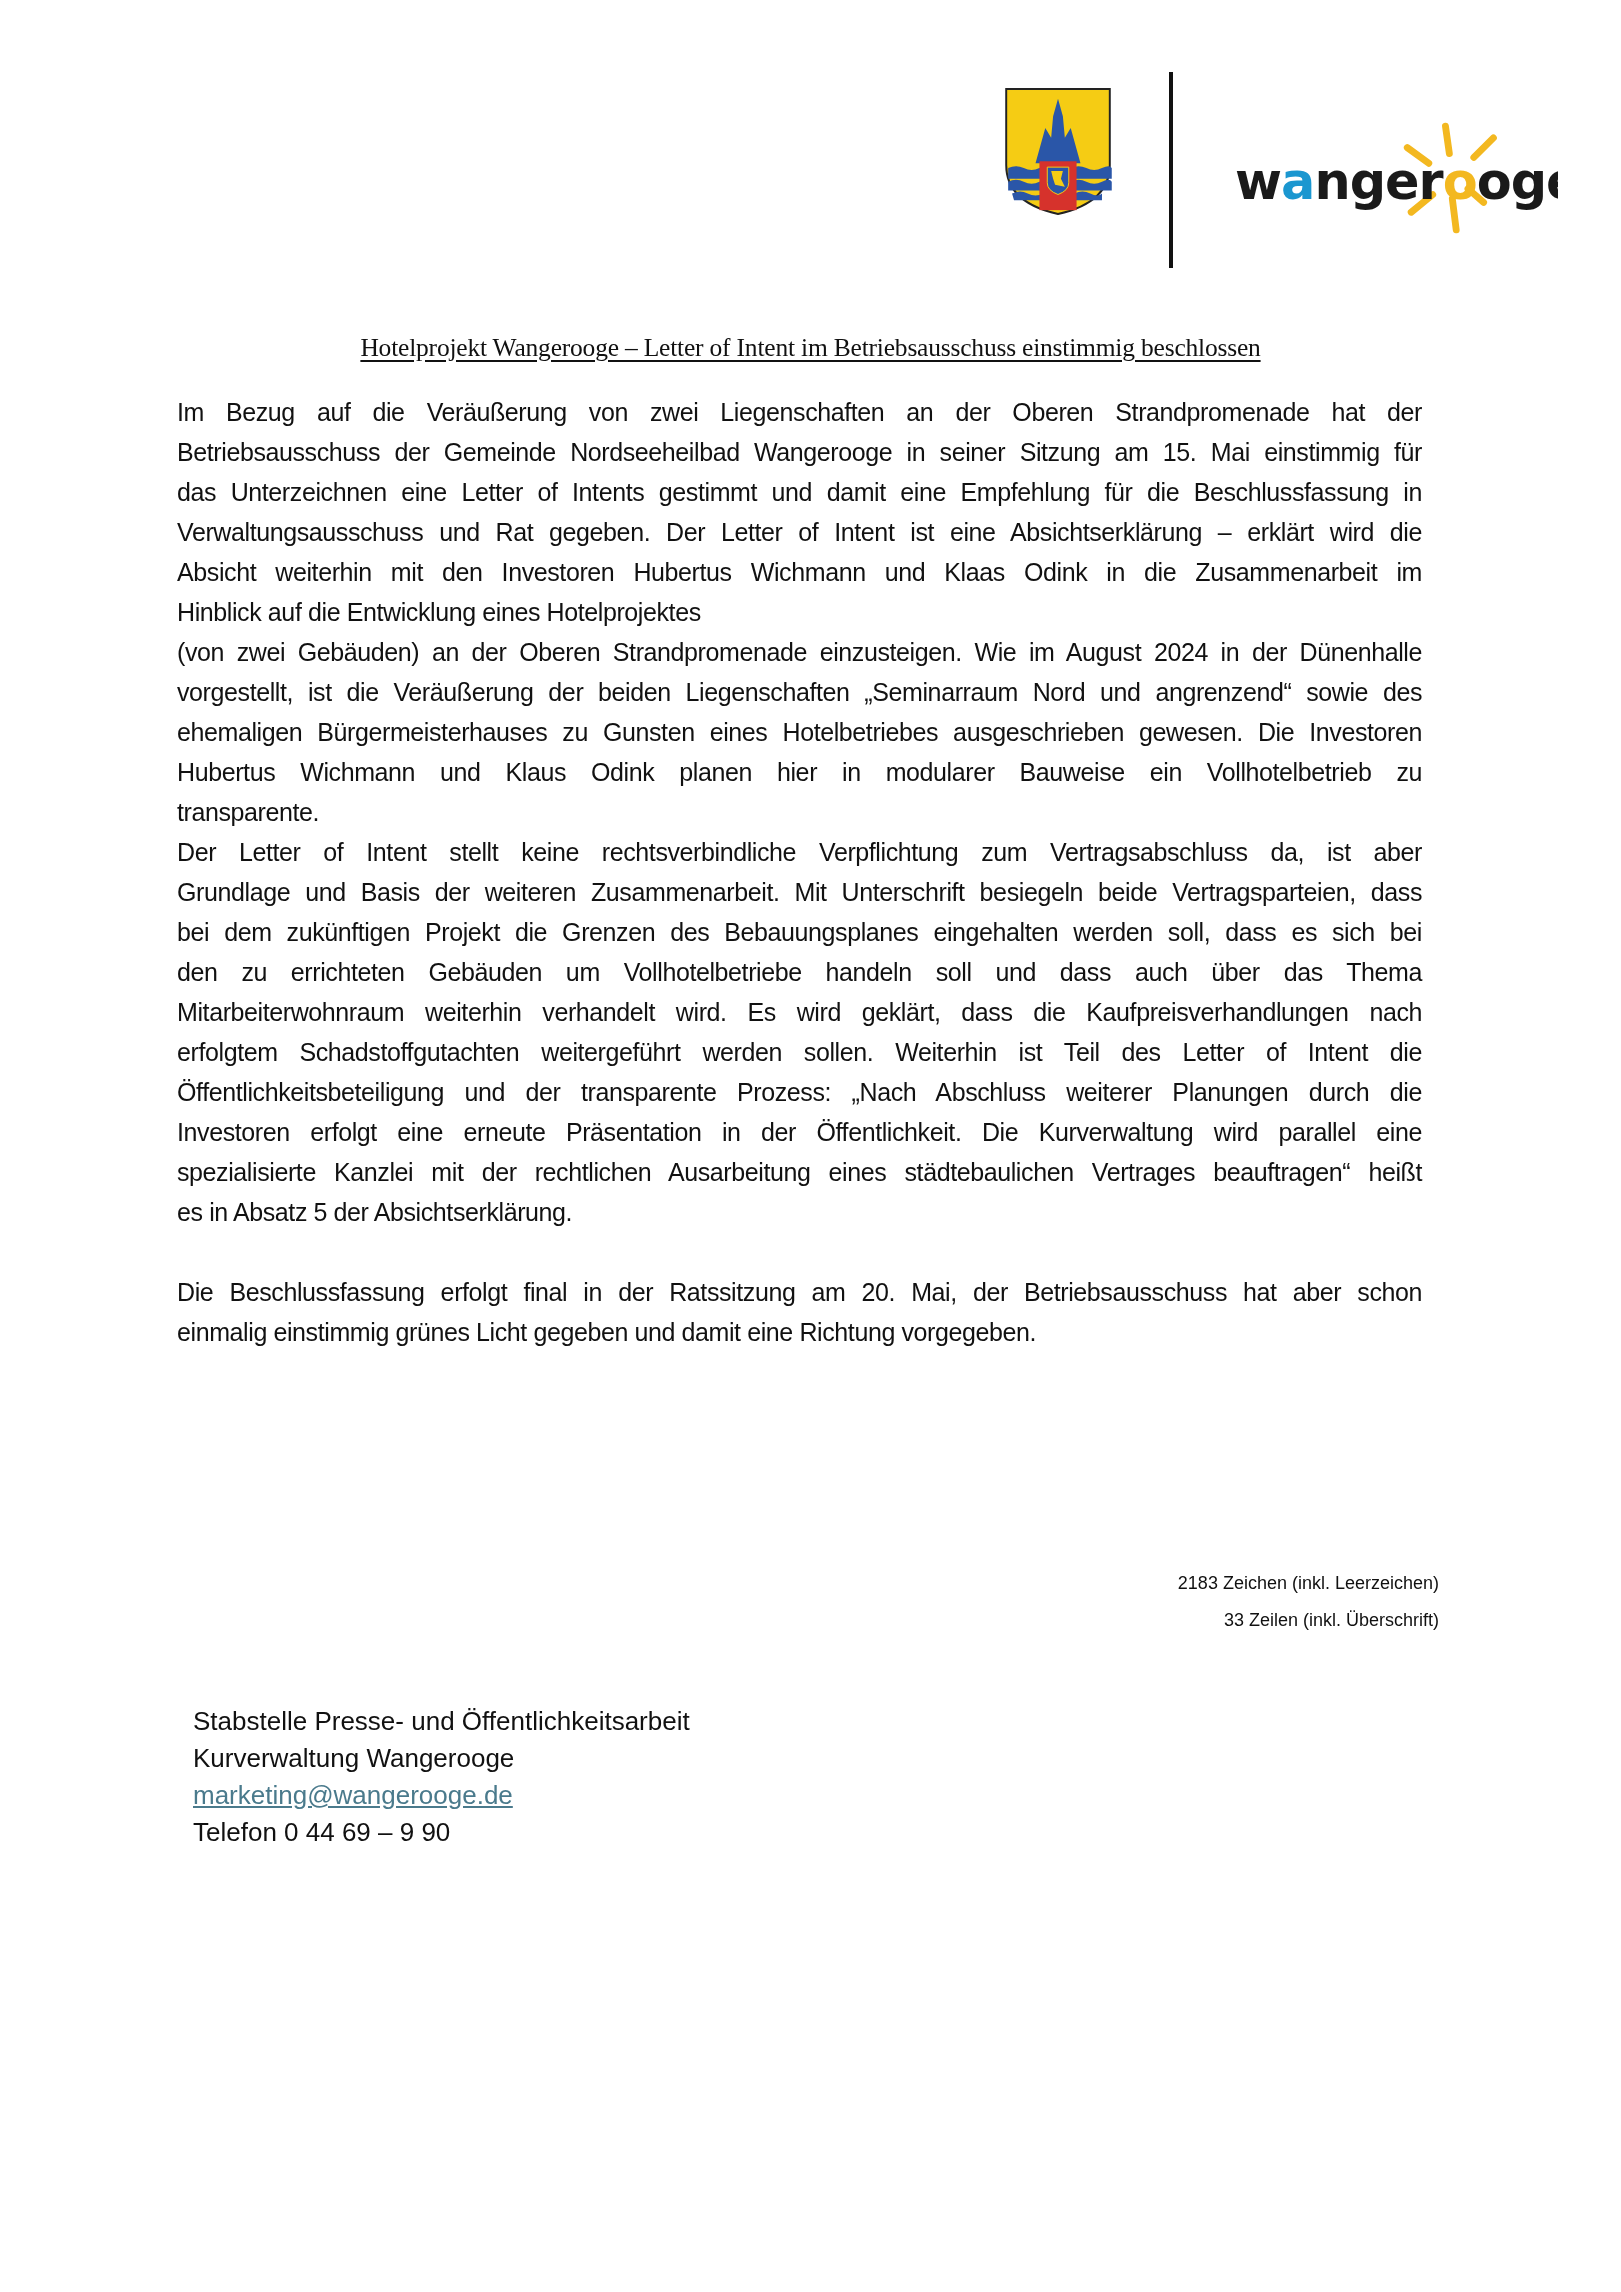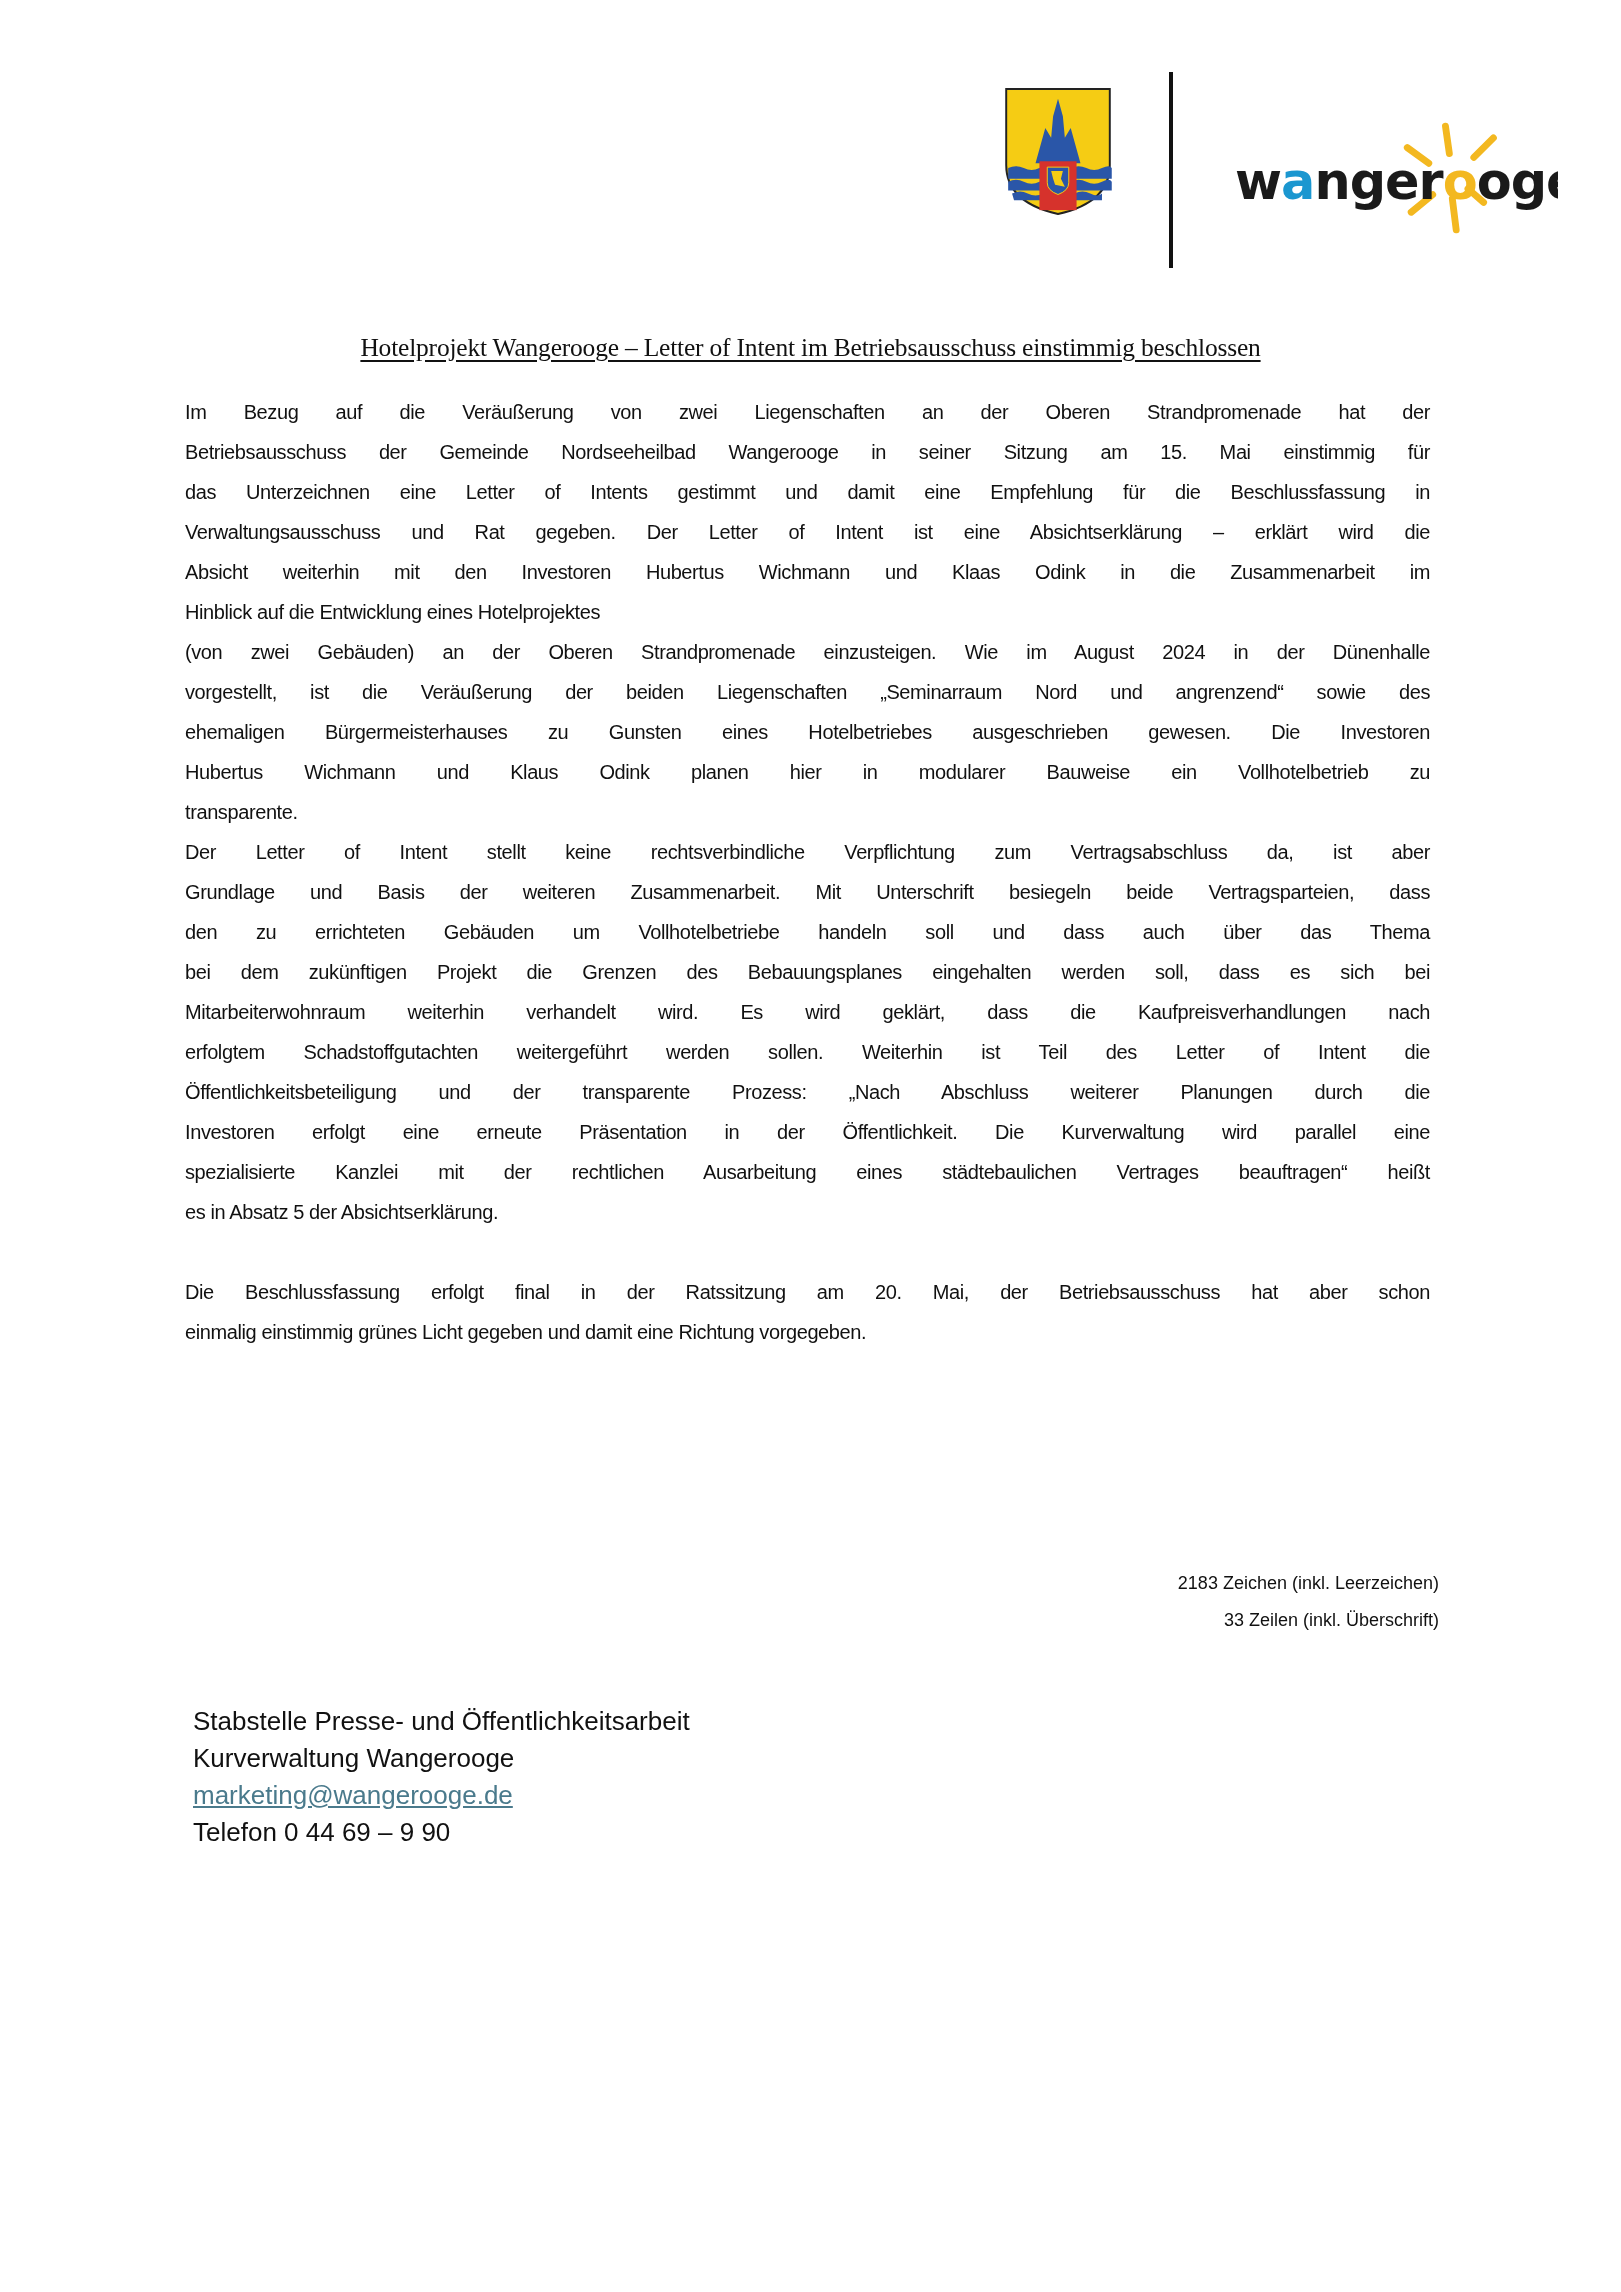--- a/index.html
+++ b/index.html
@@ -4,21 +4,21 @@
   <style>
     html, body { margin: 0; padding: 0; background: #ffffff; }
     body { width: 1621px; height: 2293px; position: relative; overflow: hidden;
       font-family: "Liberation Sans", sans-serif; color: #111111; }
     .logo-area { position: absolute; left: 1000px; top: 69px; width: 559px; height: 201px; }
     .crest { position: absolute; left: 3.9px; top: 17.6px; width: 108px; height: 129px; }
     .divider { position: absolute; left: 169px; top: 2.9px; width: 3.9px; height: 196px; background: #111; }
     .wordmark { position: absolute; left: 235px; top: 49px; width: 323px; height: 118px; }
     .title { position: absolute; left: 0; width: 1621px; top: 333px; text-align: center;
       font-size: 25.5px; text-decoration: underline; text-underline-offset: 3.9px; letter-spacing: -0.2px; font-family: Liberation Serif, serif; }
-    .body { position: absolute; left: 185px; top: 392px; width: 1245px; font-size: 20px; line-height: 40px; letter-spacing: -0.4px; }
+    .body { position: absolute; left: 177px; top: 392px; width: 1245px; font-size: 25px; line-height: 40px; letter-spacing: -0.4px; }
     .body p { margin: 0; text-align: justify; }
     .line { display: block; text-align: justify; text-align-last: justify; }
     .line.last { text-align-last: left; }
     .gap { height: 40px; }
     .stats { position: absolute; right: 182px; top: 1565px; text-align: right; font-size: 18px; line-height: 37px; }
     .contact { position: absolute; left: 193px; top: 1703px; font-size: 26px; line-height: 37px; }
     .contact a { color: #4a7a8c; }
   </style>
 </head>
 <body>
@@ -64,22 +64,22 @@
   <p>
     <span class="line">(von zwei Gebäuden) an der Oberen Strandpromenade einzusteigen. Wie im August 2024 in der Dünenhalle</span>
     <span class="line">vorgestellt, ist die Veräußerung der beiden Liegenschaften „Seminarraum Nord und angrenzend“ sowie des</span>
     <span class="line">ehemaligen Bürgermeisterhauses zu Gunsten eines Hotelbetriebes ausgeschrieben gewesen. Die Investoren</span>
     <span class="line">Hubertus Wichmann und Klaus Odink planen hier in modularer Bauweise ein Vollhotelbetrieb zu</span>
     <span class="line last">transparente.</span>
   </p>
   <p>
     <span class="line">Der Letter of Intent stellt keine rechtsverbindliche Verpflichtung zum Vertragsabschluss da, ist aber</span>
     <span class="line">Grundlage und Basis der weiteren Zusammenarbeit. Mit Unterschrift besiegeln beide Vertragsparteien, dass</span>
+    <span class="line">bei dem zukünftigen Projekt die Grenzen des Bebauungsplanes eingehalten werden soll, dass es sich bei</span>
     <span class="line">den zu errichteten Gebäuden um Vollhotelbetriebe handeln soll und dass auch über das Thema</span>
-    <span class="line">bei dem zukünftigen Projekt die Grenzen des Bebauungsplanes eingehalten werden soll, dass es sich bei</span>
     <span class="line">Mitarbeiterwohnraum weiterhin verhandelt wird. Es wird geklärt, dass die Kaufpreisverhandlungen nach</span>
     <span class="line">erfolgtem Schadstoffgutachten weitergeführt werden sollen. Weiterhin ist Teil des Letter of Intent die</span>
     <span class="line">Öffentlichkeitsbeteiligung und der transparente Prozess: „Nach Abschluss weiterer Planungen durch die</span>
     <span class="line">Investoren erfolgt eine erneute Präsentation in der Öffentlichkeit. Die Kurverwaltung wird parallel eine</span>
     <span class="line">spezialisierte Kanzlei mit der rechtlichen Ausarbeitung eines städtebaulichen Vertrages beauftragen“ heißt</span>
     <span class="line last">es in Absatz 5 der Absichtserklärung.</span>
   </p>
   <div class="gap"></div>
   <p>
     <span class="line">Die Beschlussfassung erfolgt final in der Ratssitzung am 20. Mai, der Betriebsausschuss hat aber schon</span>

